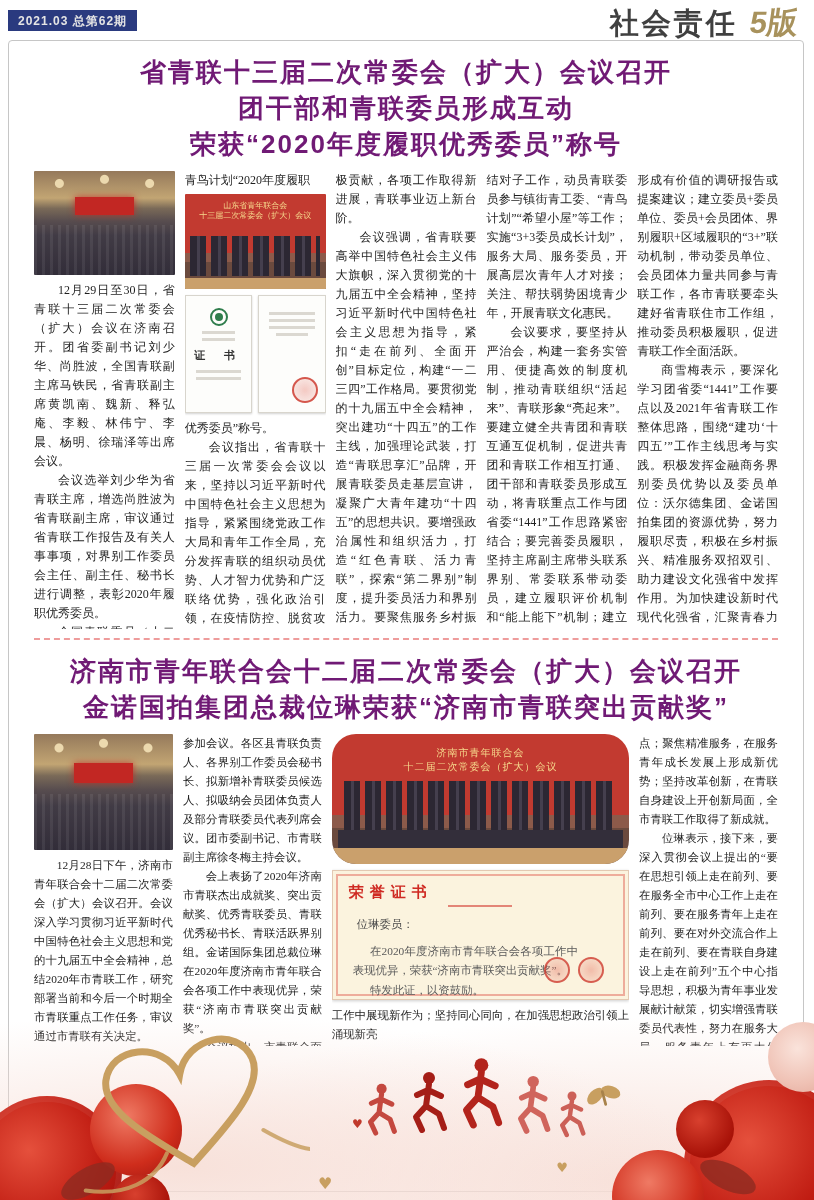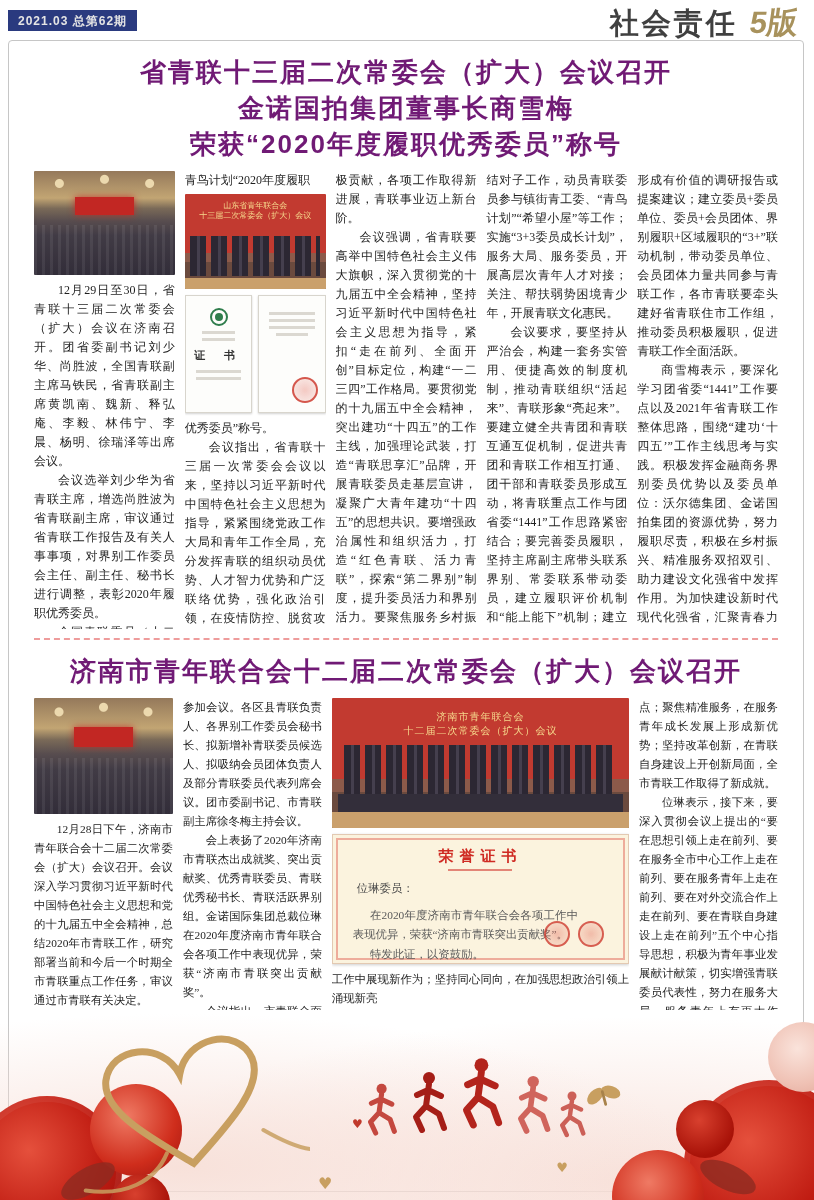--- a/index.html
+++ b/index.html
@@ -37,21 +37,21 @@
       radial-gradient(circle at 18% 12%,#ecd9ae 0 4px,rgba(0,0,0,0) 5px),
       radial-gradient(circle at 50% 8%,#ecd9ae 0 4px,rgba(0,0,0,0) 5px),
       radial-gradient(circle at 82% 12%,#ecd9ae 0 4px,rgba(0,0,0,0) 5px),
       linear-gradient(180deg,#95795b 0%,#c2a573 26%,#7a6a58 36%,#584d4f 48%,#413b45 62%,#322d39 100%);}
   .conf2{height:116px;}
   .conf .screen{position:absolute;left:29%;top:25%;width:42%;height:17%;background:#c22723;
       box-shadow:0 0 7px rgba(194,39,35,.8);}
   .conf .crowd{position:absolute;left:0;right:0;bottom:0;height:48%;
       background:repeating-linear-gradient(90deg,rgba(255,255,255,.07) 0 3px,rgba(0,0,0,0) 3px 8px);}
   .stage{height:95px;background:linear-gradient(180deg,#c23a30 0 62%,#8c5a4a 62% 72%,#6b4a3e 72% 100%);}
-  .stage.lg{height:130px;}
+  .stage.lg{height:130px;border-radius:24px;}
   .stage .banner-text{position:absolute;top:7px;left:0;width:100%;text-align:center;
       color:#f6d98c;font-size:8px;line-height:10px;font-family:"Liberation Sans",sans-serif;}
   .stage.lg .banner-text{top:12px;font-size:10px;line-height:14px;letter-spacing:1px;}
   .stage .people{position:absolute;left:4%;right:4%;bottom:14%;height:42%;
       background:repeating-linear-gradient(90deg,#2c2733 0 7px,#453f4e 7px 10px,#2c2733 10px 16px,rgba(0,0,0,0) 16px 21px);}
   .stage.lg .people{height:46%;bottom:18%;}
   .stage .floor{position:absolute;left:0;right:0;bottom:0;height:12%;background:#caa06c;}
   .stage.lg .table{position:absolute;left:2%;right:2%;bottom:12%;height:14%;background:#332e3a;}
   
   .certs{display:flex;gap:6px;margin-bottom:6px;}
@@ -61,21 +61,21 @@
   .cert .emblem::after{content:"";position:absolute;inset:3px;background:#2f7d4c;border-radius:50%;}
   .cert .line{height:3px;background:#dbd8d1;margin:4px 4px;}
   .cert .line.s{width:60%;margin-left:auto;margin-right:auto;}
   .cert .c-title{text-align:center;font-weight:bold;font-size:11px;letter-spacing:8px;color:#333;margin:7px 0;}
   .cert .seal{position:absolute;right:7px;bottom:9px;width:22px;height:22px;border-radius:50%;
       border:2px solid rgba(206,62,50,.85);background:radial-gradient(circle,rgba(228,106,90,.35),rgba(210,60,50,.08));}
   
   .honor{height:130px;background:#fbf3de;border:1px solid #e3c9b2;box-sizing:border-box;
       box-shadow:inset 0 0 0 3px #fbf3de,inset 0 0 0 5px #eeac9b,0 1px 3px rgba(0,0,0,.2);
       padding:12px 16px 8px;position:relative;margin-bottom:6px;}
-  .honor .h-title{text-align:center;color:#cf2a22;font-weight:900;font-size:15px;letter-spacing:6px;
+  .honor .h-title{text-align:left;color:#cf2a22;font-weight:900;font-size:15px;letter-spacing:6px;
       font-family:"Liberation Sans",sans-serif;}
   .honor .h-rule{width:64px;height:2px;background:rgba(207,42,34,.55);margin:3px auto 7px;}
   .honor .h-to{font-size:8px;color:#4a4a4a;margin:8px;}
   .honor .h-body{font-size:8px;color:#5a5a5a;line-height:11px;text-indent:1.5em;margin:2px 34px 0 4px;text-align:justify;}
   .honor .h-tail{font-size:8px;color:#5a5a5a;text-indent:1.5em;margin:1px 0 0 4px;}
   .honor .seal{position:absolute;width:22px;height:22px;border-radius:50%;
       border:2px solid rgba(206,62,50,.8);background:radial-gradient(circle,rgba(228,106,90,.4),rgba(210,60,50,.08));}
   .honor .seal.s1{right:58px;bottom:16px;}
   .honor .seal.s2{right:24px;bottom:16px;}
   
@@ -103,21 +103,21 @@
   <div class="masthead-right">
     <span class="section-name">社会责任</span>
     <span class="page-no">5版</span>
   </div>
 
   <div class="frame">
 
     <div>
       <div class="headline">
         <div class="tl">省青联十三届二次常委会（扩大）会议召开</div>
-        <div class="tl">金诺国拍集团董事长商雪梅</div>
+        <div class="tl">团干部和青联委员形成互动</div>
         <div class="tl">荣获“2020年度履职优秀委员”称号</div>
       </div>
 
       <div class="cols a1">
 
         <div class="col">
           <div class="photo conf">
             <div class="screen"></div>
             <div class="crowd"></div>
           </div>
@@ -173,20 +173,21 @@
 
         </div>
       </div>
     </div>
 
     <div class="sep"></div>
 
     <div>
       <div class="headline">
         <div class="tl">济南市青年联合会十二届二次常委会（扩大）会议召开</div>
+        <div class="tl">金诺国拍集团总裁位琳荣获“济南市青联突出贡献奖”</div>
       </div>
 
       <div class="cols a2">
 
         <div class="col">
           <div class="photo conf conf2">
             <div class="screen"></div>
             <div class="crowd"></div>
           </div>
           <p class="indent">12月28日下午，济南市青年联合会十二届二次常委会（扩大）会议召开。会议深入学习贯彻习近平新时代中国特色社会主义思想和党的十九届五中全会精神，总结2020年市青联工作，研究部署当前和今后一个时期全市青联重点工作任务，审议通过市青联有关决定。</p>

